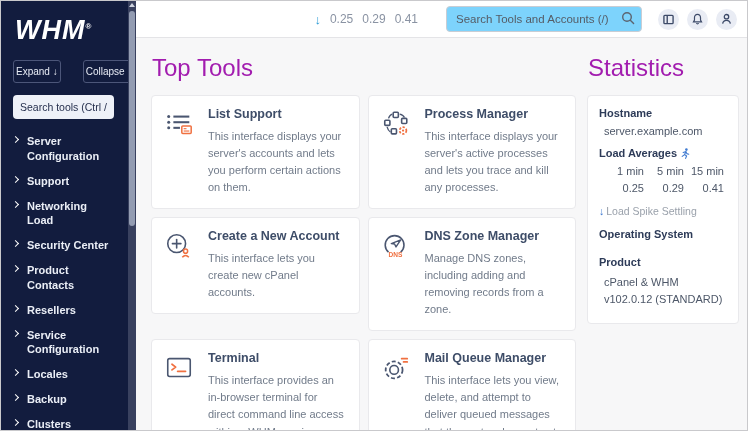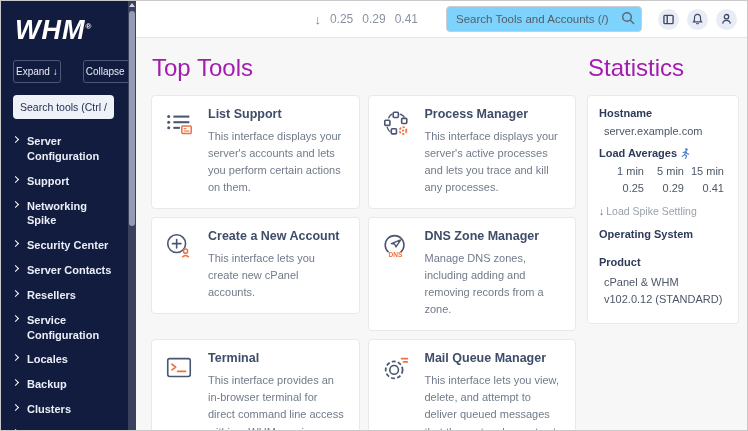--- a/index.html
+++ b/index.html
@@ -79,29 +79,29 @@
         <li>
             <span class="chev"></span>
             <span>Server Configuration</span>
           </li>
         <li>
             <span class="chev"></span>
             <span>Support</span>
           </li>
         <li>
             <span class="chev"></span>
-            <span>Networking Spike</span>
+            <span>Networking Load</span>
           </li>
         <li>
             <span class="chev"></span>
             <span>Security Center</span>
           </li>
         <li>
             <span class="chev"></span>
-            <span>Server Contacts</span>
+            <span>Product Contacts</span>
           </li>
         <li>
             <span class="chev"></span>
             <span>Resellers</span>
           </li>
         <li>
             <span class="chev"></span>
             <span>Service Configuration</span>
           </li>
         <li>

